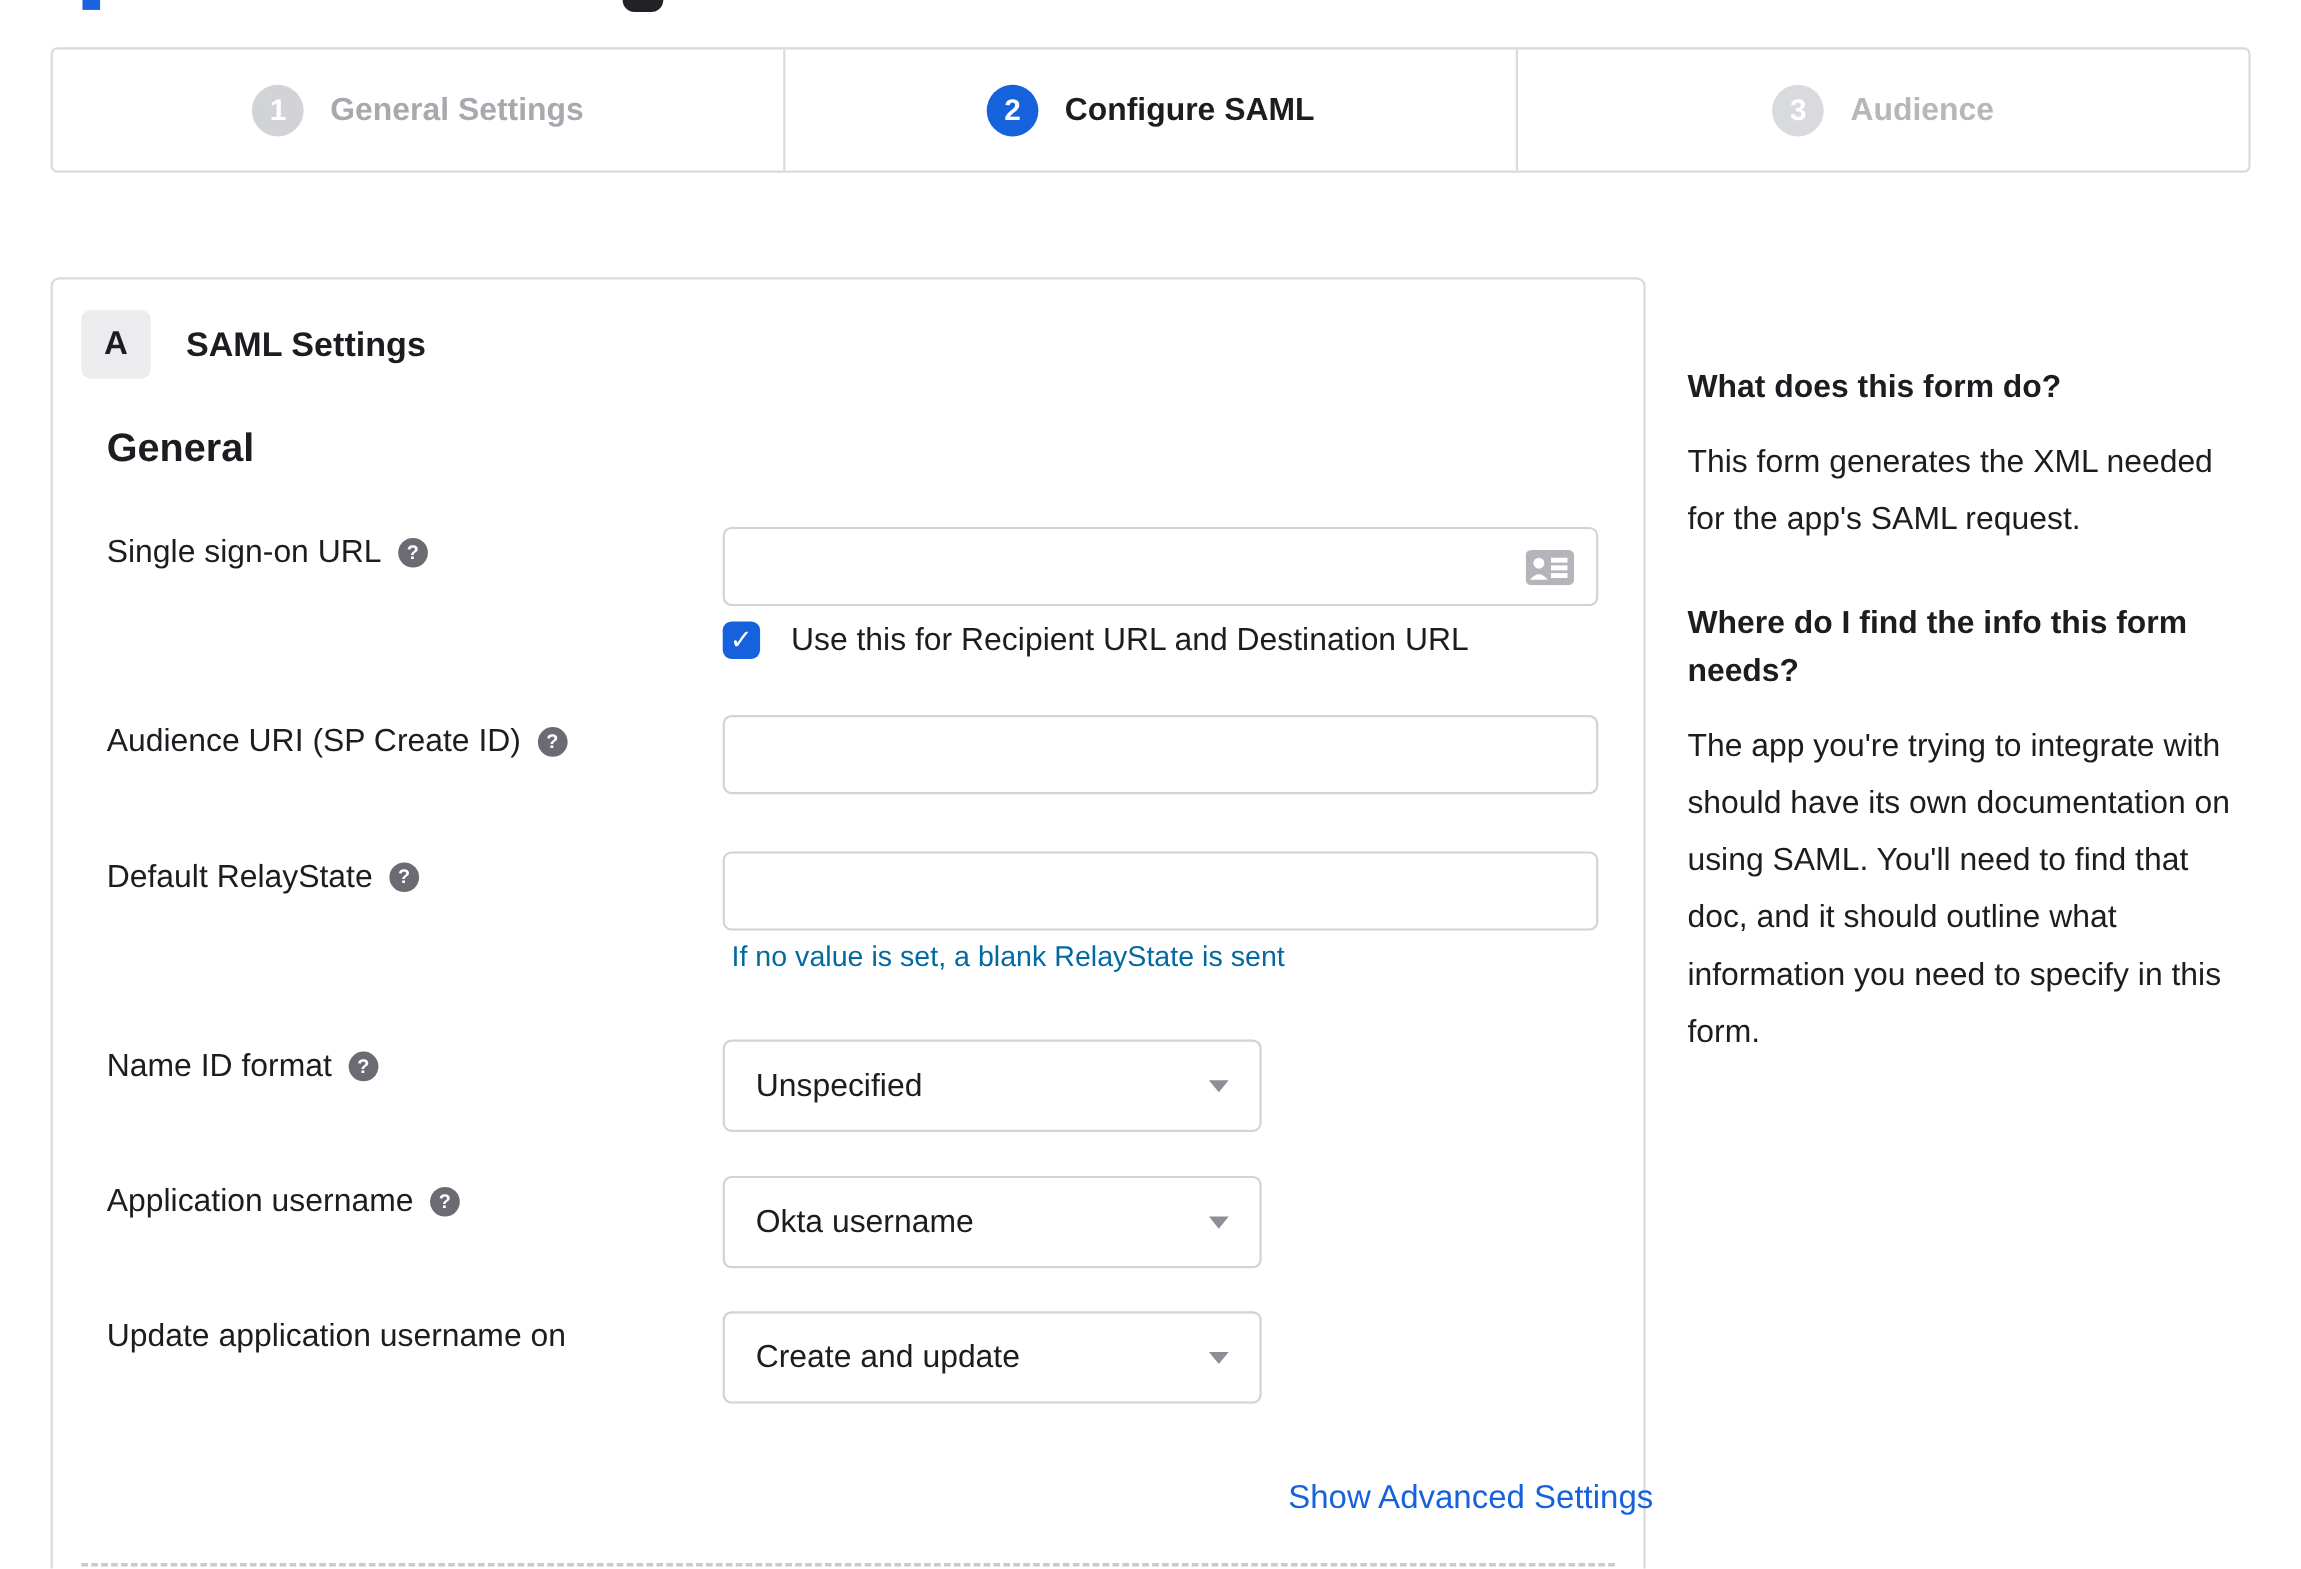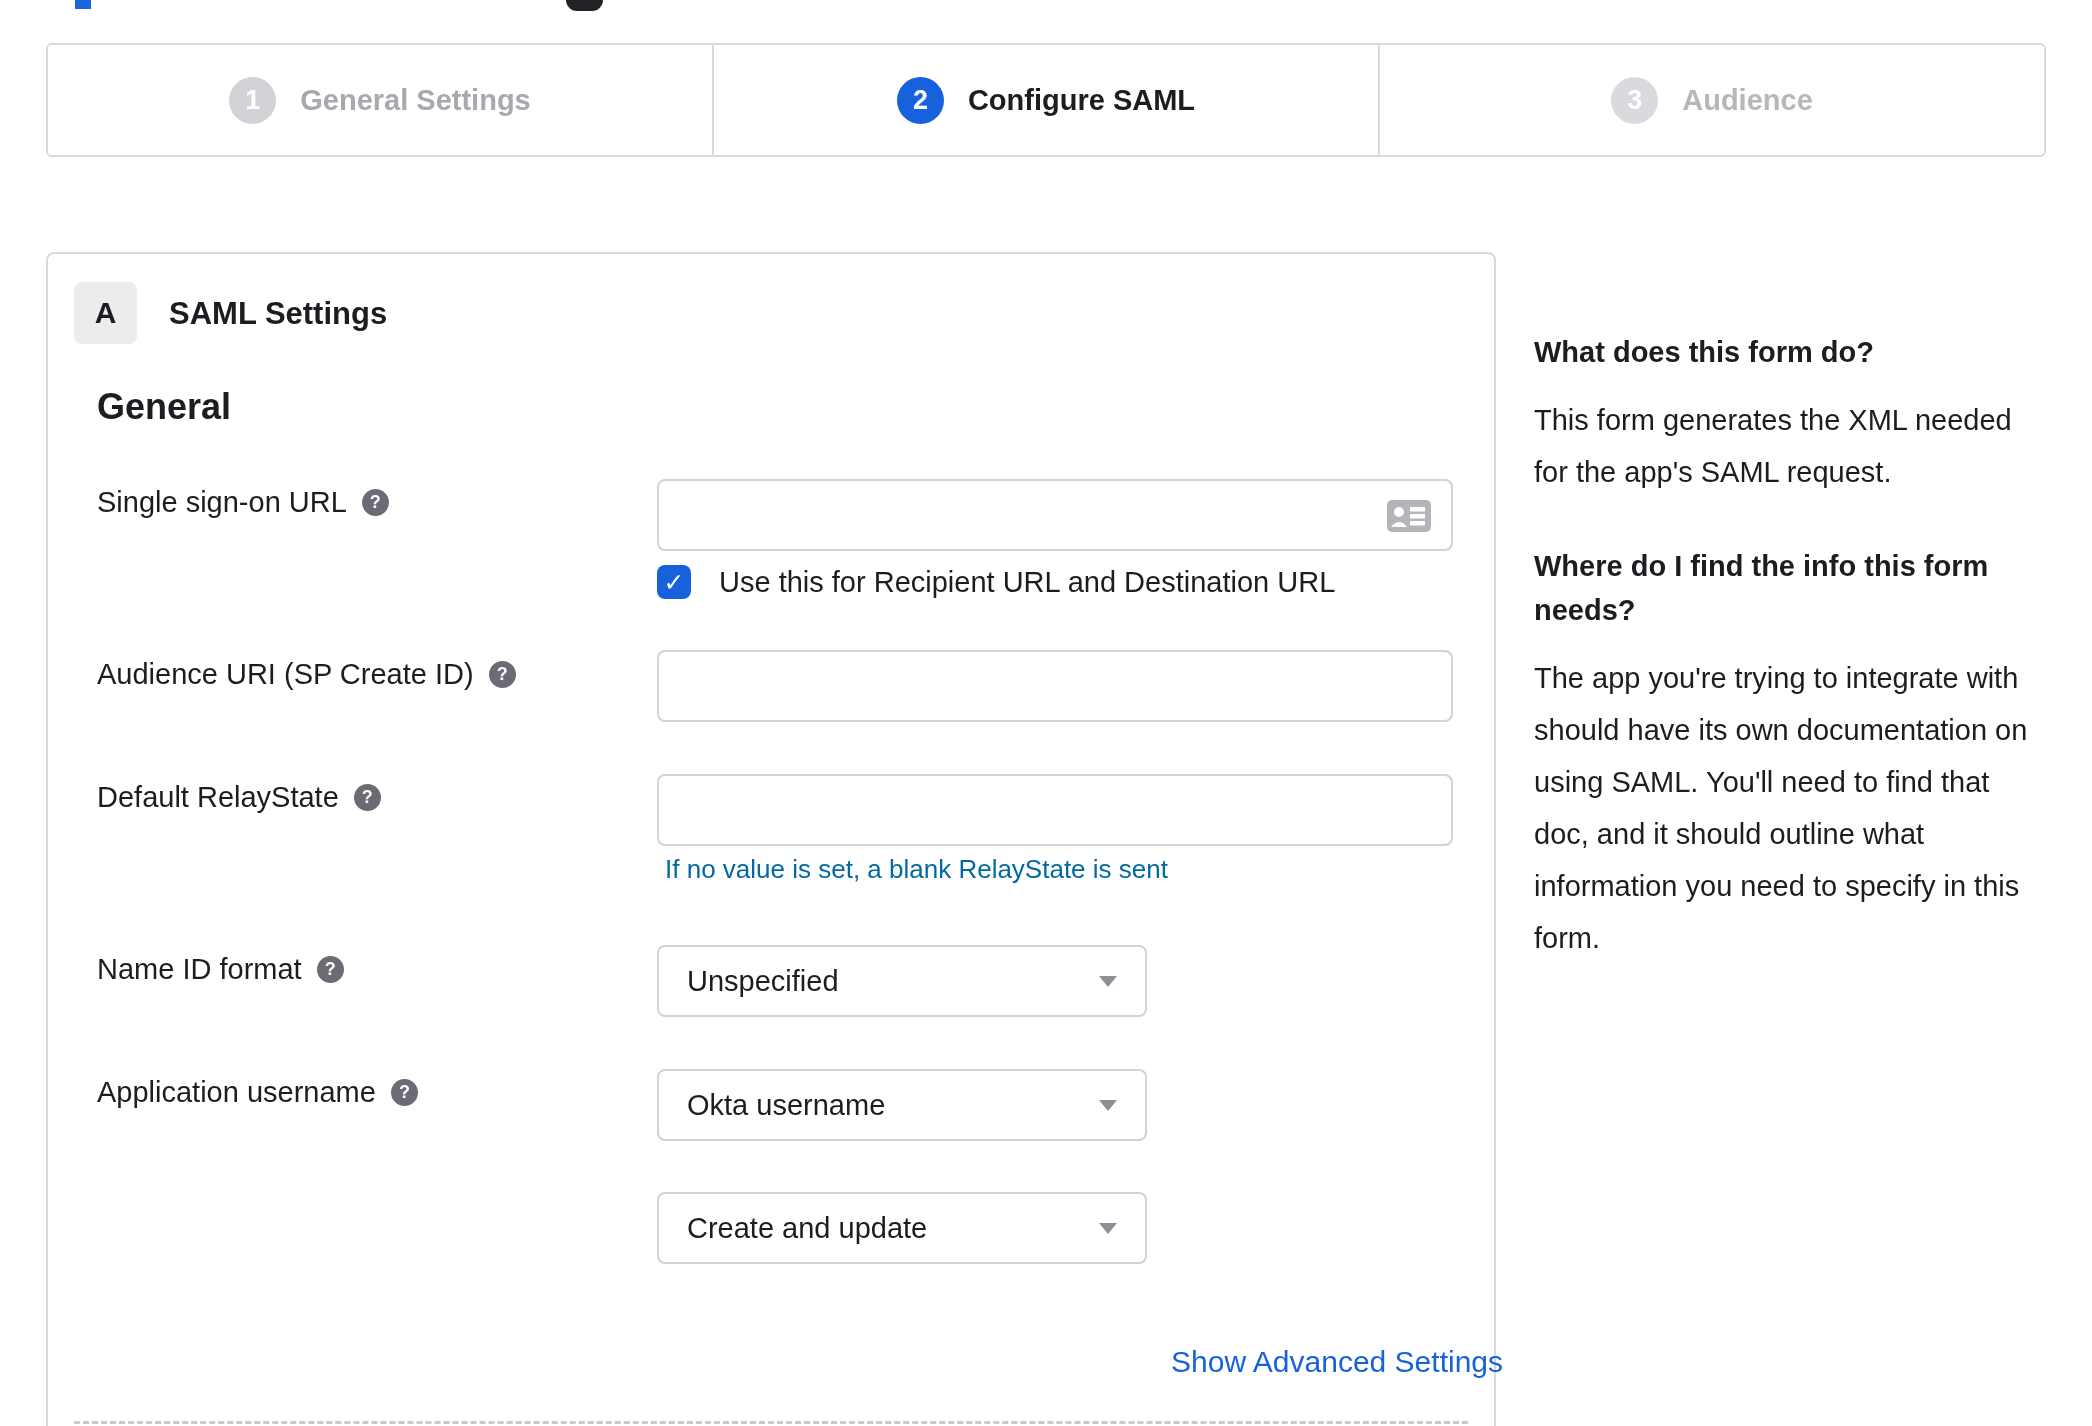--- a/index.html
+++ b/index.html
@@ -85,21 +85,21 @@
     background: #1662dd;
     display: flex; align-items: center; justify-content: center;
     color: #fff; font-size: 25px; font-weight: 700;
     cursor: pointer; flex: 0 0 auto;
   }
   .checkbox-label { font-size: 29px; margin-left: 28px; white-space: nowrap; }
 
   .field-hint { position: absolute; left: 617px; font-size: 26px; color: #0369a1; white-space: nowrap; }
 
   .select-box {
-    position: absolute; left: 609px; width: 490px; height: 72px;
+    position: absolute; left: 609px; width: 490px; height: 84px;
     border: 2px solid #d2d2d7; border-radius: 8px; background: #fff;
     display: flex; align-items: center; justify-content: space-between;
     padding: 0 28px; font-size: 29px; cursor: pointer;
   }
   .caret-down {
     width: 0; height: 0;
     border-left: 9px solid transparent; border-right: 9px solid transparent;
     border-top: 11px solid #8e8e96;
     flex: 0 0 auto;
   }
@@ -191,20 +191,23 @@
 
   <div class="field-label" style="top:820px;">
     <span>Application username</span>
     <span class="help-icon">?</span>
   </div>
   <div class="select-box" style="top:815px;">
     <span>Okta username</span>
     <span class="caret-down"></span>
   </div>
 
+  <div class="field-label" style="top:943px;">
+    <span>Update application username on</span>
+  </div>
   <div class="select-box" style="top:938px;">
     <span>Create and update</span>
     <span class="caret-down"></span>
   </div>
 
   <a class="advanced-link">Show Advanced Settings</a>
 
   <div class="dashed-divider"></div>
 </div>
 

